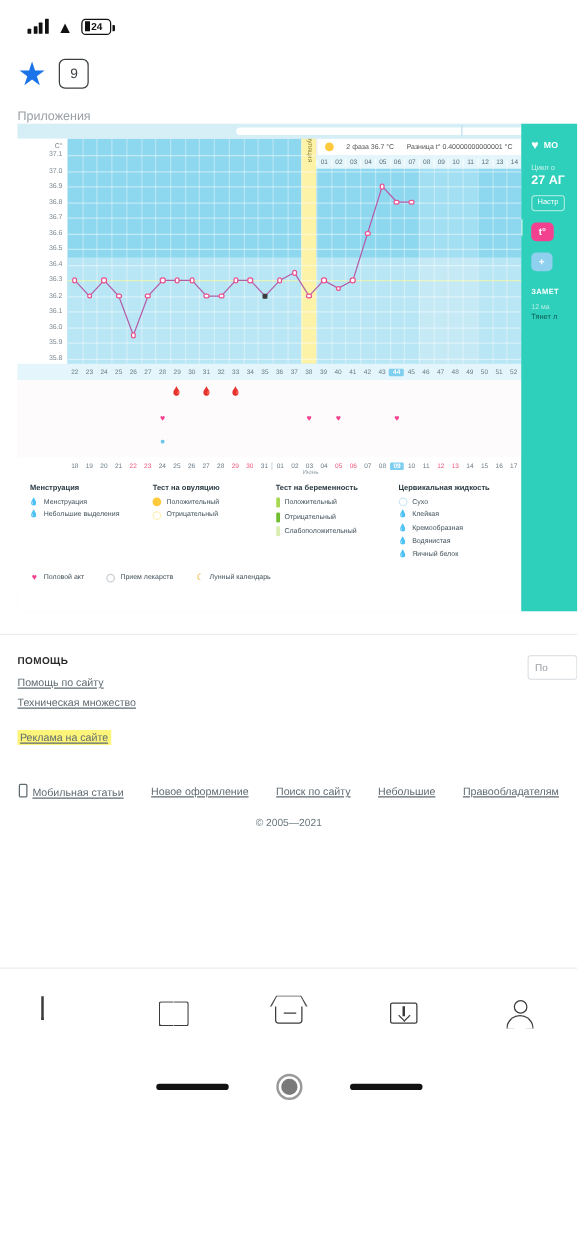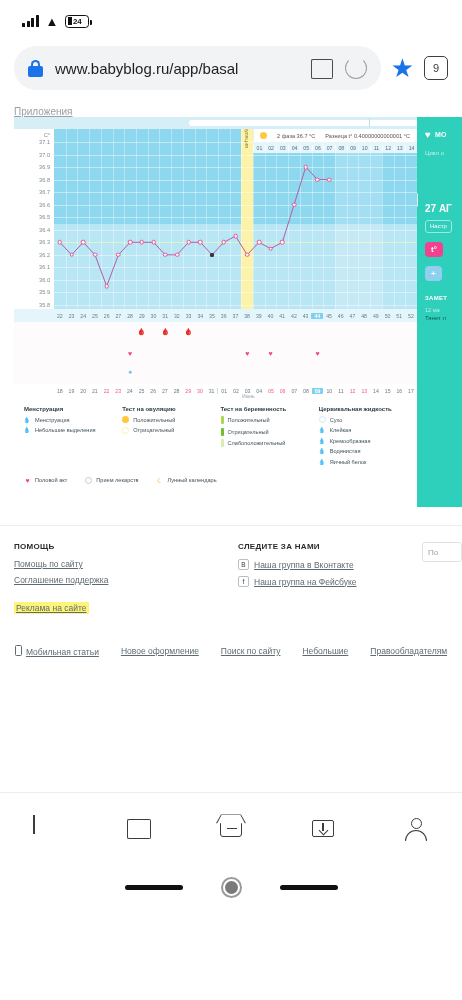--- a/index.html
+++ b/index.html
@@ -41,21 +41,21 @@
   .ic-refresh{ width:22px;height:22px;border:1.8px solid #9aa0a6;border-radius:50%;
     border-top-color:transparent; flex:0 0 auto;}
   .ic-star{ color:#1a73e8; font-size:26px; line-height:1; flex:0 0 auto;}
   .ic-tabs{ width:24px;height:24px;border:1.8px solid #3c4043;border-radius:5px;
     display:flex;align-items:center;justify-content:center;font-size:11px;color:#3c4043;
     flex:0 0 auto;}
 
   
   .page { height:812px; overflow:hidden; position:relative; background:#fff;}
   .crumb { font-size:10px; color:#9aa0a6; padding:6px 14px 0 14px;
-    text-decoration:underline; }
+    }
   h1.title { font-size:23px; font-weight:bold; color:#1b1b1b; padding:6px 14px 12px 14px;
     letter-spacing:-.3px;}
 
   
   .chart-card { position:relative; margin:0 0 0 14px; height:390px;
     background:#e8f7fb; display:flex; }
   .chart-main { position:relative; width:403px; background:#fff; }
   .scroll-top { height:12px; background:#d6eef6; position:relative;}
   .scroll-thumb { position:absolute; left:175px; top:3px; width:245px; height:6px;
     background:#fff; border-radius:3px;}
@@ -114,21 +114,21 @@
   .legend2 .lrow{margin:0;}
 
   
   .side{width:45px;background:#2ecfbb;position:relative;color:#fff;overflow:hidden;}
   .side .arrow{position:absolute;left:-7px;top:76px;width:0;height:0;
     border-top:7px solid transparent;border-bottom:7px solid transparent;border-right:8px solid #d9f3f0;}
   .s-head{display:flex;align-items:center;gap:4px;padding:12px 0 0 8px;}
   .s-head .hrt{font-size:10px;}
   .s-head b{font-size:7px;letter-spacing:.3px;}
   .s-sub{font-size:6px;color:#c9f2ec;padding:10px 0 0 8px;white-space:nowrap;}
-  .s-date{font-size:10px;font-weight:bold;padding:1px 0 0 8px;white-space:nowrap;margin-top:46px;}
+  .s-date{font-size:10px;font-weight:bold;padding:1px 0 0 8px;white-space:nowrap;}
   .s-btn{margin:5px 0 0 8px;border:1px solid #9fe8de;border-radius:3px;font-size:6px;
     padding:2.5px 4px;display:inline-block;white-space:nowrap;}
   .s-chip{margin:9px 0 0 8px;border-radius:4px;padding:3px 6px;font-size:8px;font-weight:bold;
     display:inline-block;white-space:nowrap;color:#fff;}
   .s-note-h{font-size:6px;font-weight:bold;padding:14px 0 0 8px;letter-spacing:.3px;}
   .s-note-d{font-size:5.6px;color:#b9efe6;padding:6px 0 0 8px;}
   .s-note-t{font-size:6px;padding:2px 0 0 8px;color:#0f5e55;white-space:nowrap;}
 
   
   .footsep{height:1px;background:#eceff1;margin:18px 0 0 0;}
@@ -196,29 +196,20 @@
         <i></i>
       </span>
     <span class="sb-ico" style="font-size:13px;">▲</span>
     <span class="batt">
         <span>24</span>
       </span>
   </div>
 </div>
 
 <div class="urlwrap">
-  <div class="urlbar">
-    <span class="lock">
-        <i class="sh"></i>
-        <i class="body"></i>
-      </span>
-    <span class="url-text">www.babyblog.ru/app/basal</span>
-    <span class="ic-book"></span>
-    <span class="ic-refresh"></span>
-  </div>
   <span class="ic-star">★</span>
   <span class="ic-tabs">
       <span>9</span>
     </span>
 </div>
 
 <div class="page">
 
   <div class="crumb">Приложения</div>
 
@@ -529,47 +520,37 @@
     </div>
   </div>
 
   <div class="footsep"></div>
 
   <div style="position:relative;">
     <div class="footer">
       <div class="fcol">
         <h5>ПОМОЩЬ</h5>
         <a>Помощь по сайту</a>
-        <a>Соглашение поддержка</a>
+        <a>Техническая множество</a>
         <a style="margin-top:18px;"><span class="hl">Реклама на сайте</span></a>
-      </div>
-      <div class="fcol">
-        <h5>СЛЕДИТЕ ЗА НАМИ</h5>
-        <div class="soc">
-          <span class="b">В</span>
-          <a>Наша группа в Вконтакте</a>
-        </div>
-        <div class="soc">
-          <span class="b">f</span>
-          <a>Наша группа на Фейсбуке</a>
-        </div>
       </div>
     </div>
     <div class="searchbox">По</div>
   </div>
 
   <div class="botlinks">
     <a><span class="phone"></span><span>Мобильная статьи</span></a>
     <a>Новое оформление</a>
     <a>Поиск по сайту</a>
     <a>Небольшие</a>
     <a>Правообладателям</a>
   </div>
 
   <div class="copy">
+    <span class="yr">© 2005—2021</span>
   </div>
 
   <div class="browser-nav" style="bottom:50px;">
     <span class="nav-ic"><span class="chev"></span></span>
     <span class="nav-ic nb-book"></span>
     <span class="nav-ic">
         <span class="nb-home"></span>
       </span>
     <span class="nav-ic">
         <span class="nb-dl"></span>

